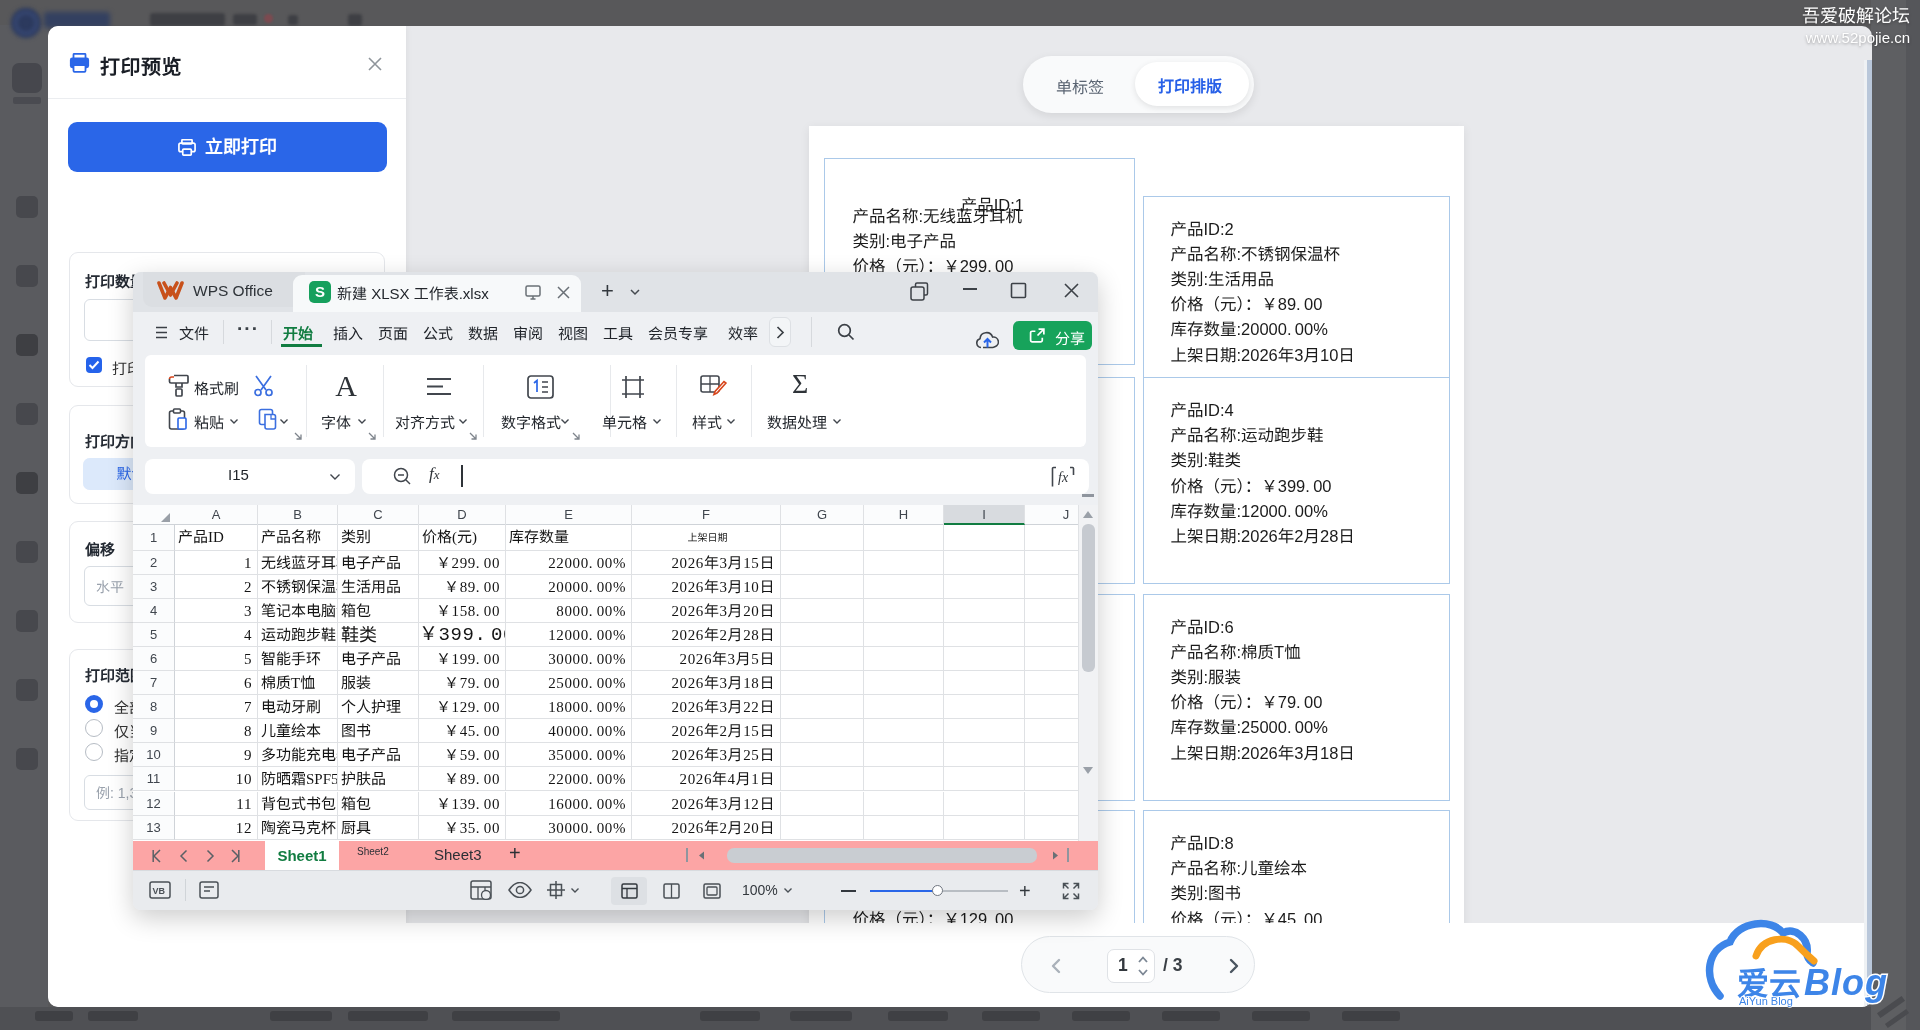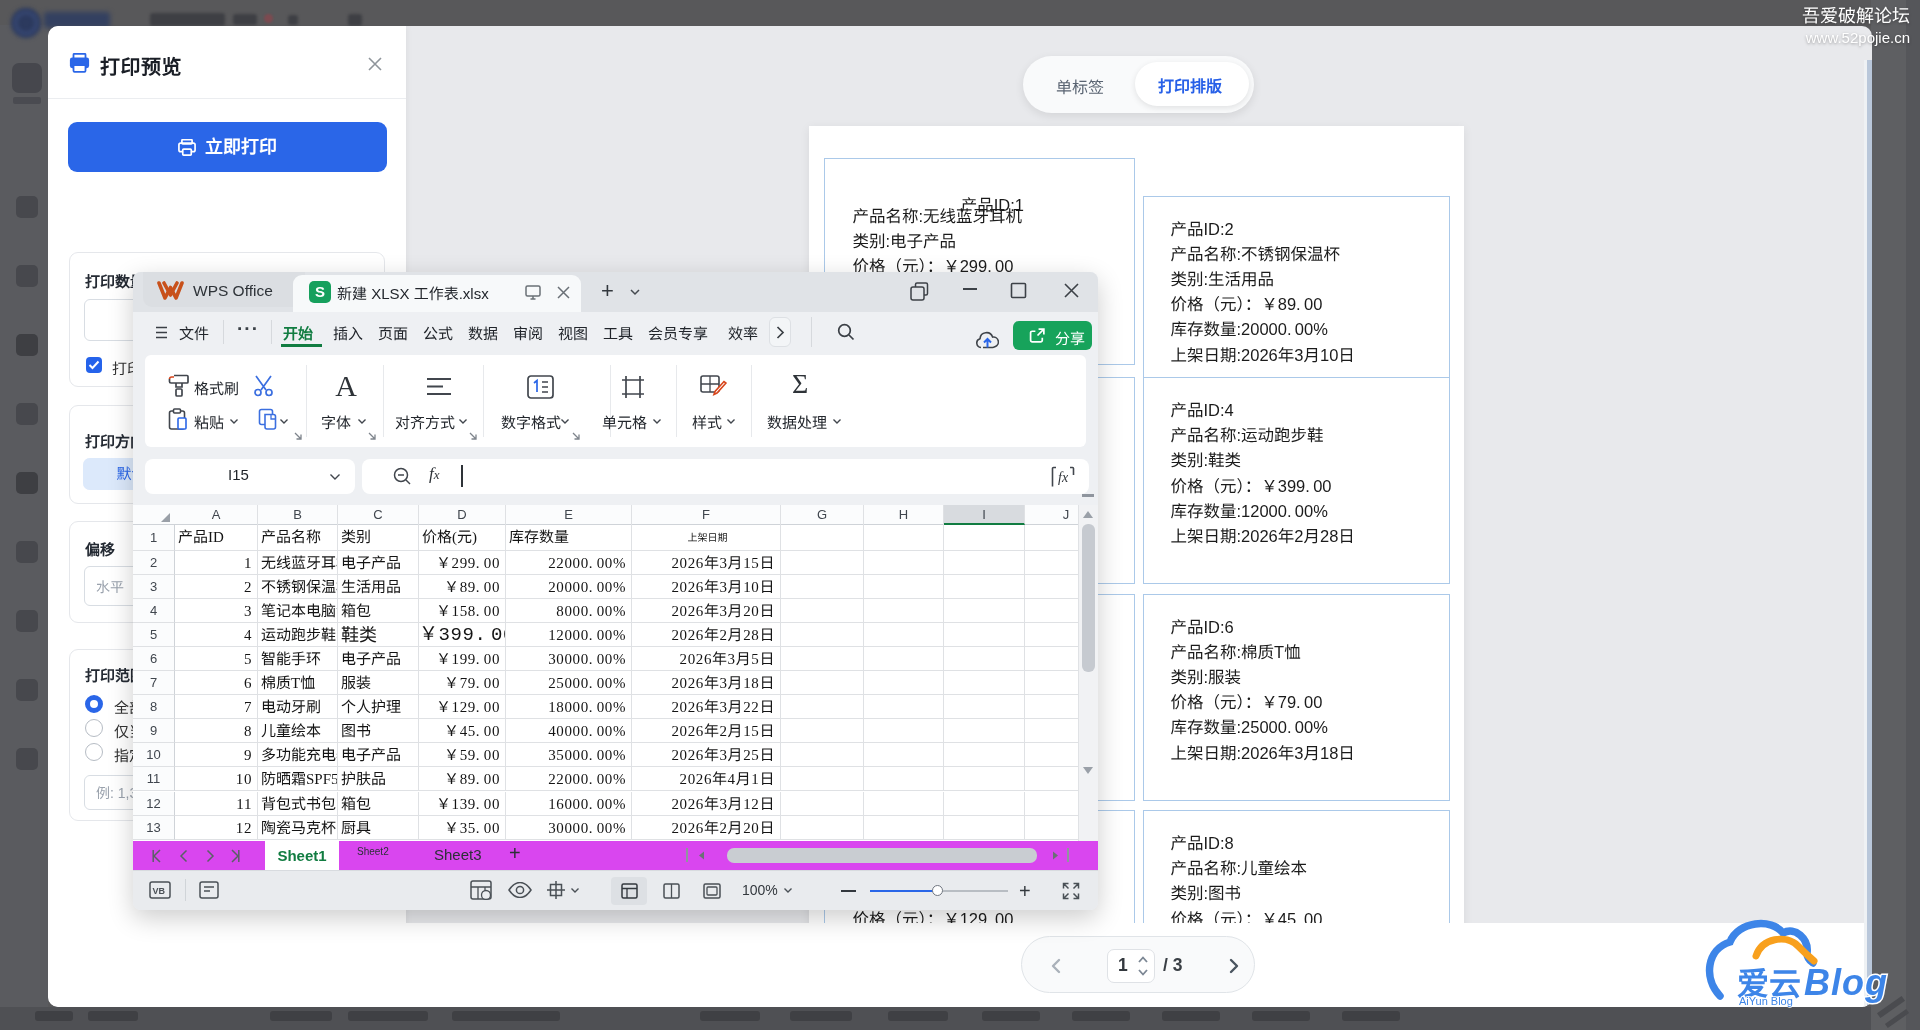--- a/index.html
+++ b/index.html
@@ -44,21 +44,21 @@
   #wm { left:0; top:0; width:1910px; text-align:right; color:#fff; z-index:50; text-shadow:0 1px 3px rgba(0,0,0,.35); }
   #wm .l1 { font-size:18px; height:29px; line-height:32px; }
   #wm .l2 { font-size:15px; height:18px; }
   
   #wps { left:133px; top:272px; width:965px; height:638px; border-radius:8px; overflow:hidden; background:#eef0f3; box-shadow:0 8px 26px rgba(0,0,0,.20); z-index:10; }
   #wtabbar { left:0; top:0; width:965px; height:40px; background:#e0e3e7; }
   #wmenu { left:0; top:40px; width:965px; height:41px; background:#eef0f3; }
   #wtoolcard { left:12px; top:83px; width:941px; height:92px; background:#fff; border-radius:6px; }
   #wformula { left:0; top:175px; width:965px; height:58px; }
   #wgrid { left:0; top:233px; width:965px; height:336px; background:#fff; overflow:hidden; }
-  #wsheetbar { left:0; top:569px; width:965px; height:29px; background:#d946ef; }
+  #wsheetbar { left:0; top:569px; width:965px; height:29px; background:#fca5a5; }
   #wstatus { left:0; top:598px; width:965px; height:40px; background:#e9ebee; border-top:1px solid #d8dbdf; }
   .mitem { position:absolute; top:10px; font-size:15px; color:#21252b; }
 </style>
 </head>
 <body>
 
 <div id="bgart">
   <div class="abs" id="leftstrip"></div>
   <div class="abs" id="botstrip"></div>
   <div class="abs" id="rightcol">

